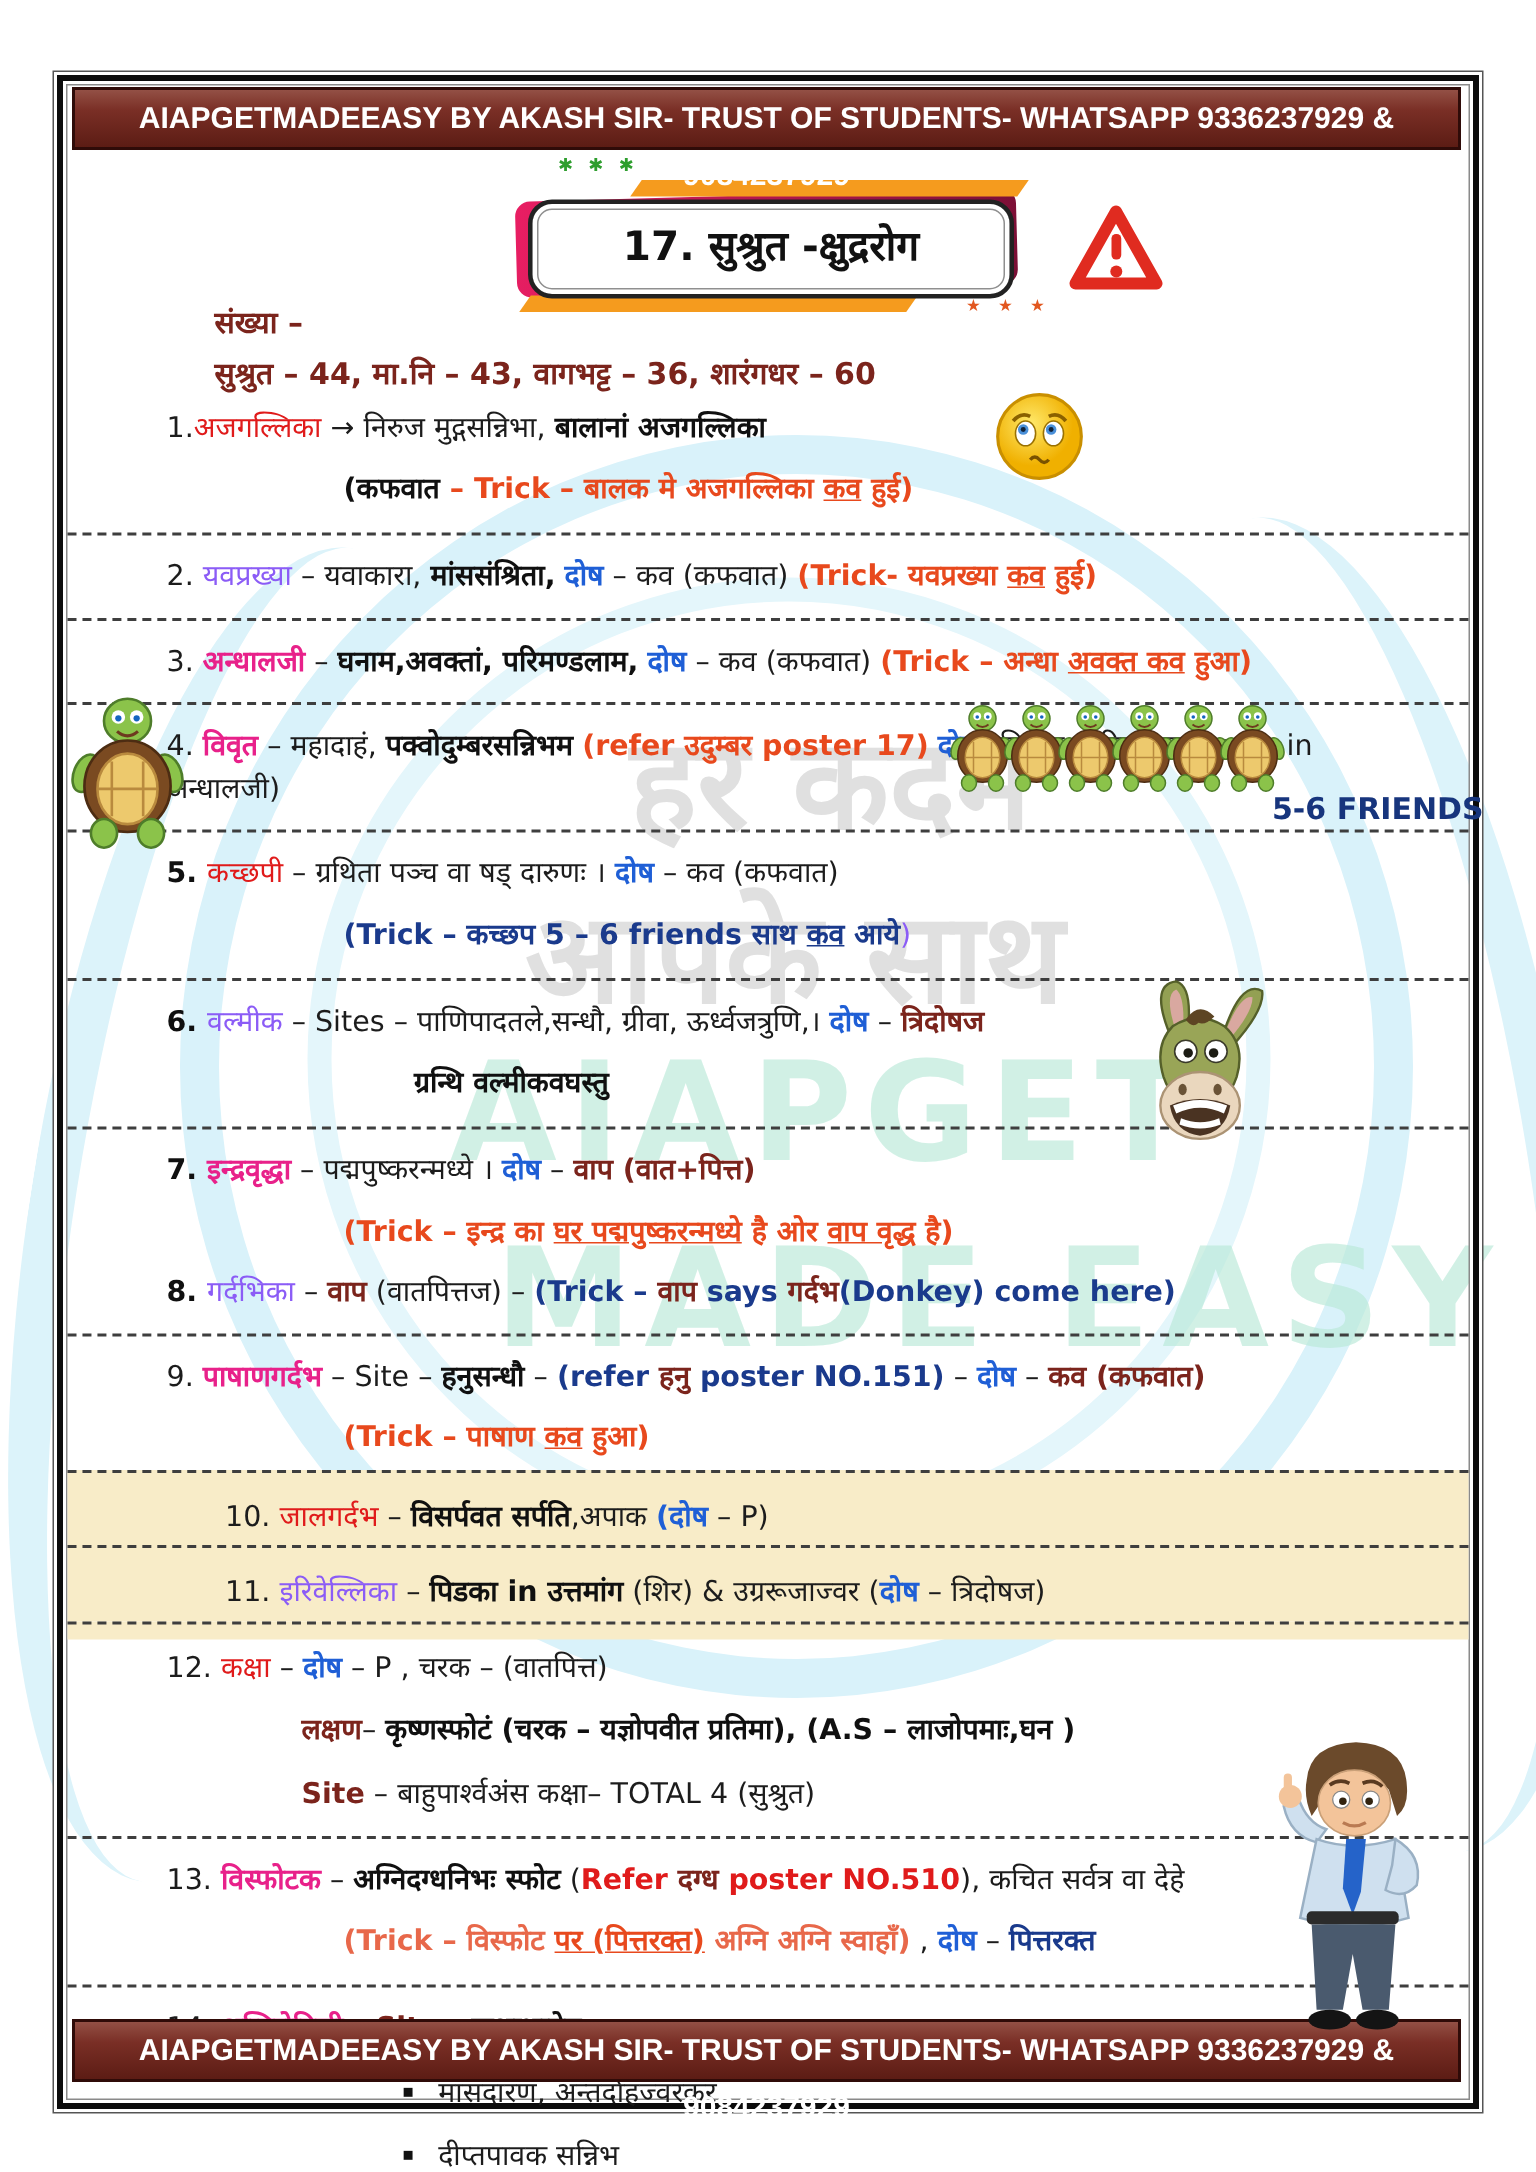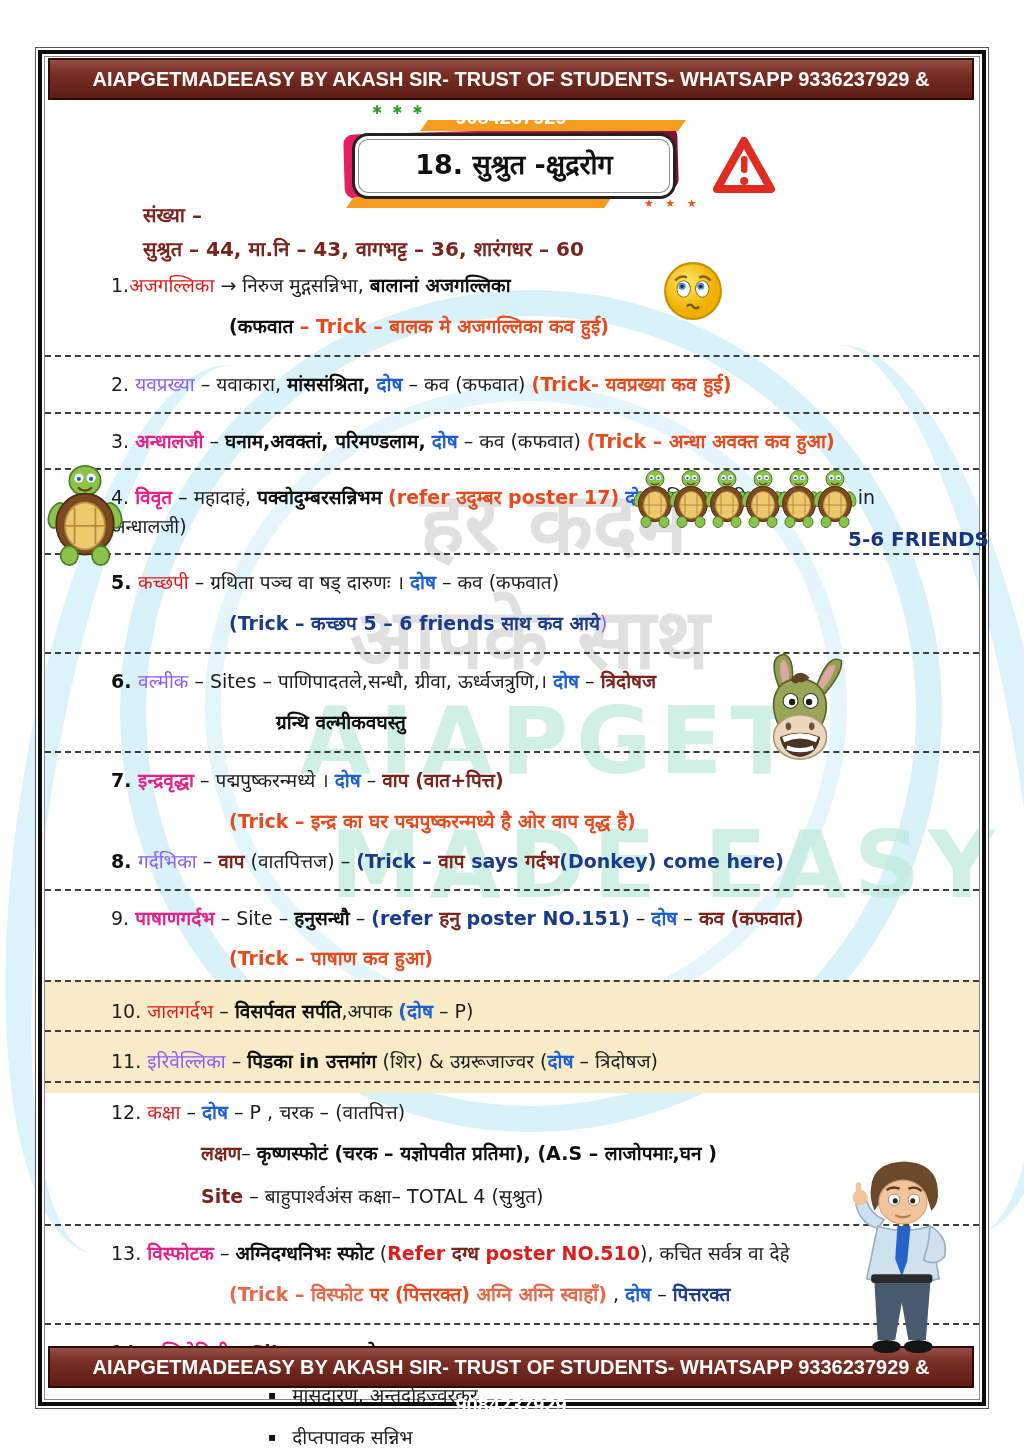--- a/index.html
+++ b/index.html
@@ -45,36 +45,36 @@
   .content{position:absolute;left:45px;top:198px;width:934px;box-sizing:border-box;
            padding:0 36px 0 66px;z-index:2;}
   .line{font-size:19px;line-height:1.5;padding:3px 0;color:#1c1c1c;position:relative;}
   .t-h{font-size:20px;padding:2px 0;margin-left:32px;}
   .t-item{padding:5px 0;}
   .t-trick{padding:7px 0 7px 118px;}
   .t-sub{padding:7px 0 7px 165px;}
   .t-sub2{padding:8px 0 6px 90px;}
   .t-bullet{padding:9px 0 5px 157px;}
   .t-sep{height:0;border-top:2px dashed #3e3e3e;margin:8px -36px 8px -66px;padding:0;}
-  .line.hl{background:#f8ecc8;margin-left:-66px;margin-right:-36px;padding-left:66px;padding-right:36px;}
+  .line.hl{background:#f8ecc8;margin-left:-66px;margin-right:-36px;padding-left:105px;padding-right:36px;}
   .t-sep.hl{height:10px;margin:0 -36px 0 -66px;border-top:2px dashed #3e3e3e;padding:0;}
   .blt{margin-right:16px;font-size:12px;vertical-align:3px;color:#111;}
   
   .c-plain{color:#1c1c1c}
   .c-boldblack{color:#101010;font-weight:bold}
   .c-red{color:#e01b1b;font-weight:normal}
   .c-redbold{color:#e01b1b;font-weight:bold}
   .c-green{color:#8b5cf6;font-weight:normal}
   .c-pink{color:#e8218a;font-weight:bold}
   .c-maroon{color:#7b241c;font-weight:bold}
   .c-blue{color:#1f5fd6;font-weight:bold}
   .c-blueDark{color:#1a3a8c;font-weight:bold}
   .c-orange{color:#e8491d;font-weight:bold}
   .c-orangeLight{color:#e8684a;font-weight:bold}
-  .u{}
+  .u{text-decoration:underline}
   
   .deco{position:absolute;z-index:3;}
   .sad{left:662px;top:260px;width:62px;height:62px;}
   .turtle-single{left:44px;top:458px;width:82px;height:104px;}
   .turtles{left:632px;top:466px;white-space:nowrap;}
   .turtles svg{width:46px;height:62px;margin-right:-10px;}
   .turtles-label{display:inline-block;margin-left:0;font-weight:bold;color:#17357d;font-size:20px;vertical-align:-18px;}
   .donkey{left:746px;top:650px;width:106px;height:120px;}
   .man{left:838px;top:1156px;width:132px;height:202px;z-index:6;}
   .hidden-defs{position:absolute;width:0;height:0;overflow:hidden;}
@@ -114,21 +114,21 @@
   <div class="wm-text t wm4">MADE EASY</div>
 
   <div class="frame"></div>
 
   <div class="banner top">AIAPGETMADEEASY BY AKASH SIR- TRUST OF STUDENTS- WHATSAPP 9336237929 &amp; 9084237929</div>
   <div class="banner bottom">AIAPGETMADEEASY BY AKASH SIR- TRUST OF STUDENTS- WHATSAPP 9336237929 &amp; 9084237929</div>
 
   <div class="ribbon"></div>
   <div class="tbar t"></div>
   <div class="tbar b"></div>
-  <div class="title-box">18. सुश्रुत -क्षुद्ररोग</div>
+  <div class="title-box">17. सुश्रुत -क्षुद्ररोग</div>
   <div class="dots">✱ ✱ ✱</div>
   <div class="stars">★ ★ ★</div>
   <div class="deco warning">
     <svg viewBox="0 0 64 60" width="64" height="60">
       <path d="M32 5 L59 53 L5 53 Z" fill="#fff" stroke="#e02b20" stroke-width="8" stroke-linejoin="round"></path>
       <rect x="29" y="20" width="6.5" height="17" rx="3" fill="#e02b20"></rect>
       <circle cx="32.2" cy="45" r="4" fill="#e02b20"></circle>
     </svg>
   </div>
 

